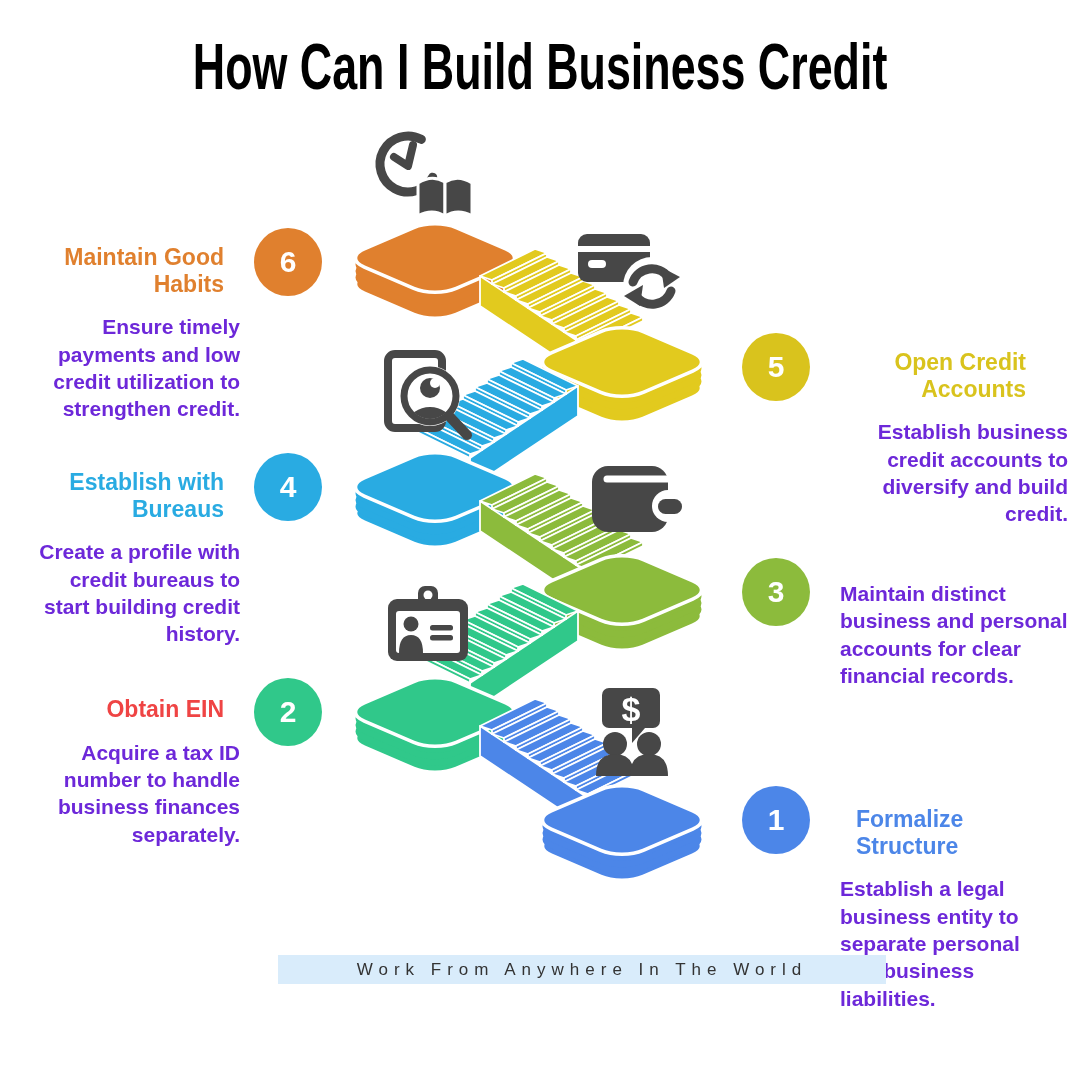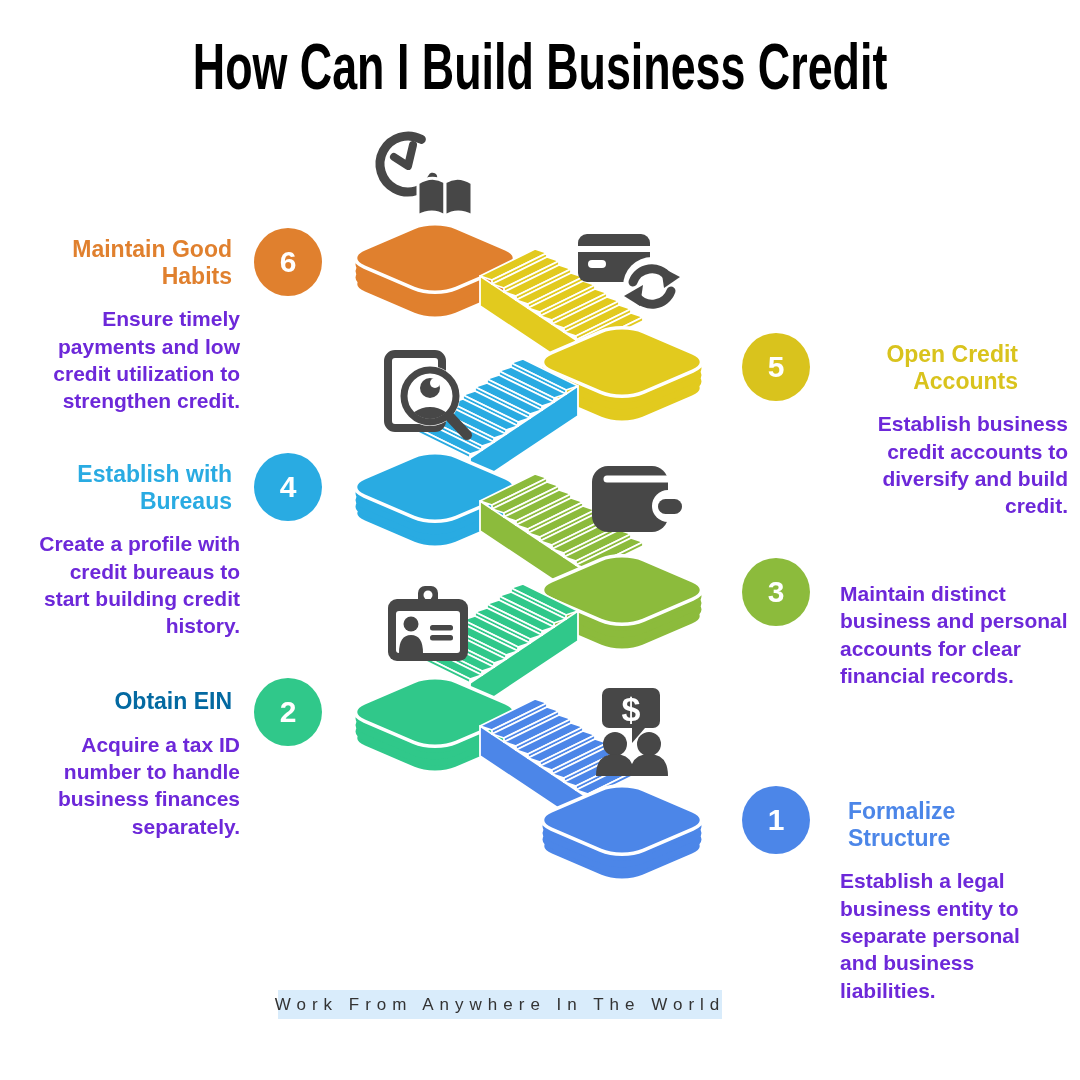--- a/index.html
+++ b/index.html
@@ -11,30 +11,30 @@
               transform:scaleX(.70);transform-origin:center;white-space:nowrap;letter-spacing:0;}
   
   .stairs-svg{position:absolute;left:0;top:0;}
   
   .num{position:absolute;width:68px;height:68px;border-radius:50%;display:flex;
        align-items:center;justify-content:center;color:#fff;font-weight:bold;font-size:30px;}
   .bg1{background:#4C86E8}.bg2{background:#30C88A}.bg3{background:#8CBB3C}
   .bg4{background:#29ABE2}.bg5{background:#D9C31D}.bg6{background:#E0802E}
   
   .block{position:absolute;}
-  .block h2{margin:8px;font-size:23px;line-height:1.16;font-weight:bold;}
+  .block h2{margin:16px;font-size:23px;line-height:1.16;font-weight:bold;}
   .block p{margin:16px 0 0 0;font-size:21px;line-height:1.3;font-weight:bold;color:#6d28d9;}
   .left-block{left:25px;width:215px;text-align:right;}
   .right-block{left:840px;width:228px;text-align:left;}
-  .c1{color:#4C86E8}.c2{color:#0369a1}.c3{color:#8CBB3C}
+  .c1{color:#4C86E8}.c2{color:#ef4444}.c3{color:#8CBB3C}
   .c4{color:#29ABE2}.c5{color:#D9C31D}.c6{color:#E0802E}
   
   .icon{position:absolute;}
   
-  .footer{position:absolute;left:278px;top:990px;width:444px;height:29px;background:#D9ECFB;
+  .footer{position:absolute;left:278px;top:955px;width:608px;height:29px;background:#D9ECFB;
           display:flex;align-items:center;justify-content:center;}
   .footer span{font-size:17px;letter-spacing:6px;color:#333;white-space:nowrap;}
 </style>
 </head>
 <body>
 
 <div class="page">
 
   <div class="title">
     <span>How Can I Build Business Credit</span>

